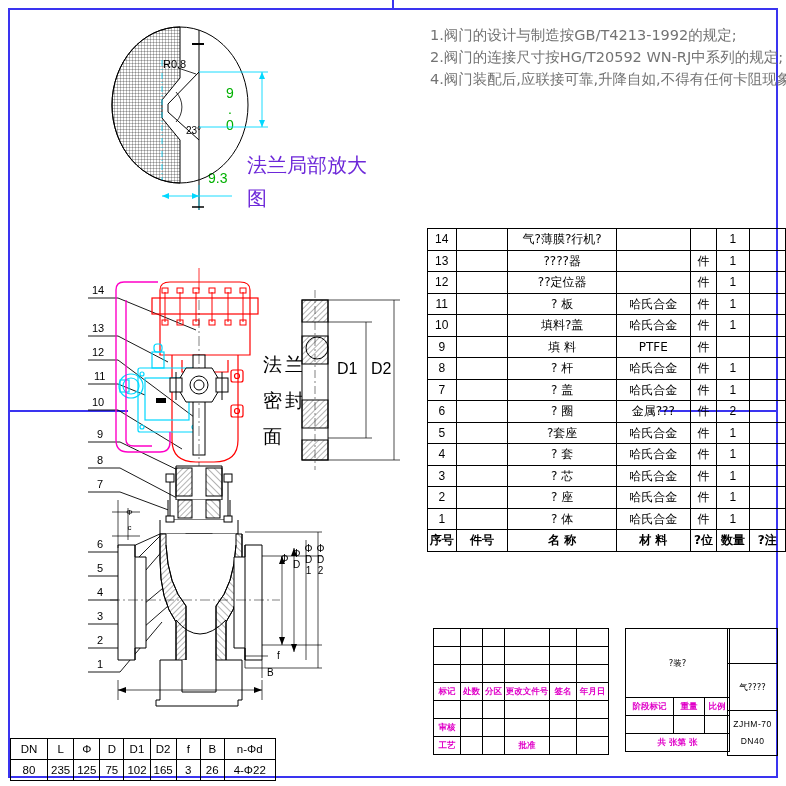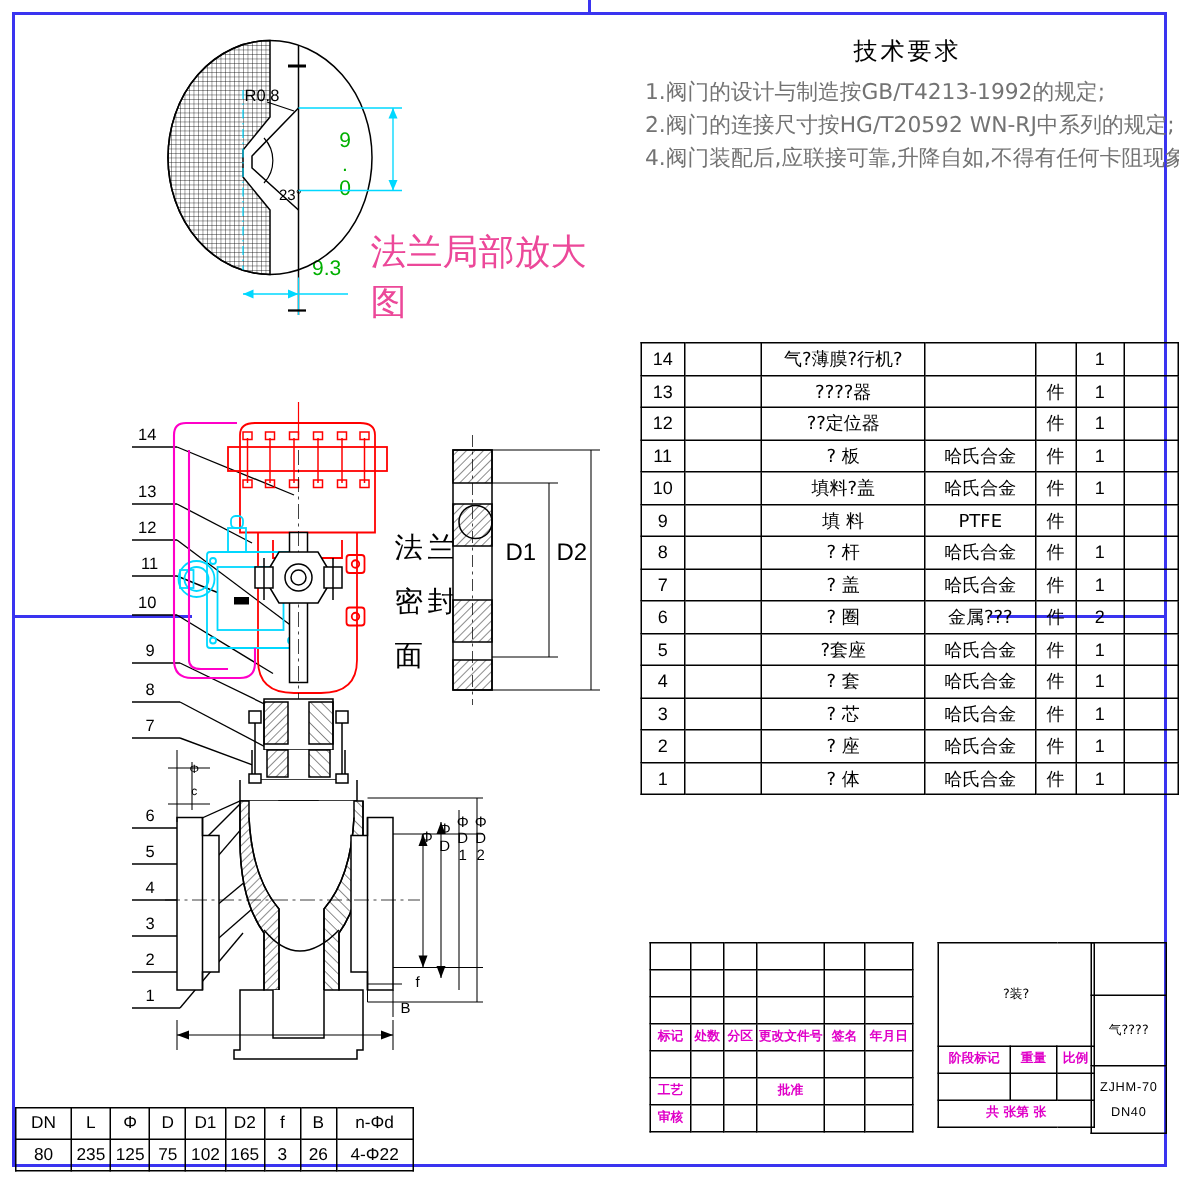--- a/index.html
+++ b/index.html
@@ -51,39 +51,38 @@
   #tb-mid td.m3{width:24px;}
   #tb-right{left:294px;top:0;}
   #tb-right td.r1{width:84px;}
   .tb-asm{font-size:12px;color:#000 !important;font-weight:normal !important;}
   .tb-code{font-size:13px;color:#000 !important;font-weight:normal !important;letter-spacing:.5px;}
   .tb-logo{font-size:16px;color:#000 !important;font-weight:normal !important;}
 
   
   .lbl{position:absolute;font-size:12.5px;color:#000;}
   .lbl-green{color:#00b000;}
-  .lbl-cn-big{font-size:24px;color:#ec4899;}
+  .lbl-cn-big{font-size:20px;color:#6d28d9;}
   .vert{writing-mode:vertical-rl;text-orientation:upright;}
 
   
   .callout-num{position:absolute;font-size:11px;color:#000;}
   svg.overlay{position:absolute;left:0;top:0;width:786px;height:786px;pointer-events:none;}
 </style>
 </head>
 <body>
 
 <div id="sheet">
 
   <div class="frame-outer"></div>
   <div class="frame-tick"></div>
   <div class="frame-mid-left"></div>
   <div class="frame-mid-right"></div>
 
   <div id="tech-req">
-    <div class="tr-title cn">技术要求</div>
     <div class="tr-line cn">1.阀门的设计与制造按GB/T4213-1992的规定;</div>
     <div class="tr-line cn">2.阀门的连接尺寸按HG/T20592   WN-RJ中系列的规定;</div>
     <div class="tr-line cn">4.阀门装配后,应联接可靠,升降自如,不得有任何卡阻现象;</div>
   </div>
 
   <div class="lbl cn lbl-cn-big" style="left:247px;top:152px;">法兰局部放大</div>
   <div class="lbl cn lbl-cn-big" style="left:247px;top:185px;">图</div>
   <div class="lbl" style="left:163px;top:58px;font-size:11px;">R0.8</div>
   <div class="lbl" style="left:186px;top:125px;font-size:10px;">23°</div>
   <div class="lbl lbl-green vert" style="left:222px;top:85px;font-size:14px;">9.0</div>
@@ -483,20 +482,29 @@
         </tr>
         <tr>
           <td class="c-no">1</td>
           <td class="c-pn"></td>
           <td class="c-name cn">? 体</td>
           <td class="c-mat cn">哈氏合金</td>
           <td class="c-unit cn">件</td>
           <td class="c-qty">1</td>
           <td class="c-rem"></td>
         </tr>
+        <tr class="hdr">
+          <td class="c-no cn">序号</td>
+          <td class="c-pn cn">件号</td>
+          <td class="c-name cn">名 称</td>
+          <td class="c-mat cn">材 料</td>
+          <td class="c-unit cn">?位</td>
+          <td class="c-qty cn">数量</td>
+          <td class="c-rem cn">?注</td>
+        </tr>
       </tbody>
   </table>
 
   <table id="dn">
     <tbody>
       <tr id="dn-head">
           <td style="min-width: 30px;">DN</td>
           <td>L</td>
           <td>Φ</td>
           <td>D</td>
@@ -557,35 +565,35 @@
         </tr>
         <tr>
           <td class="w1"></td>
             <td class="w2"></td>
             <td class="w3"></td>
             <td class="w4"></td>
             <td class="w5"></td>
             <td class="w6"></td>
         </tr>
         <tr>
+          <td class="w1 cn">审核</td>
+          <td class="w2"></td>
+            <td class="w3"></td>
+            <td class="w4"></td>
+            <td class="w5"></td>
+            <td class="w6"></td>
+        </tr>
+        <tr>
           <td class="w1 cn">工艺</td>
           <td class="w2"></td>
             <td class="w3"></td>
           <td class="w4 cn">批准</td>
           <td class="w5"></td>
             <td class="w6"></td>
         </tr>
-        <tr>
-          <td class="w1 cn">审核</td>
-          <td class="w2"></td>
-            <td class="w3"></td>
-            <td class="w4"></td>
-            <td class="w5"></td>
-            <td class="w6"></td>
-        </tr>
       </tbody>
     </table>
 
     <table class="tb-grid" id="tb-mid">
       <tbody>
         <tr>
           <td class="m1 cn tb-asm" colspan="3" rowspan="4" style="height:68px;">?装?</td>
         </tr>
         <tr></tr>
         <tr></tr>

